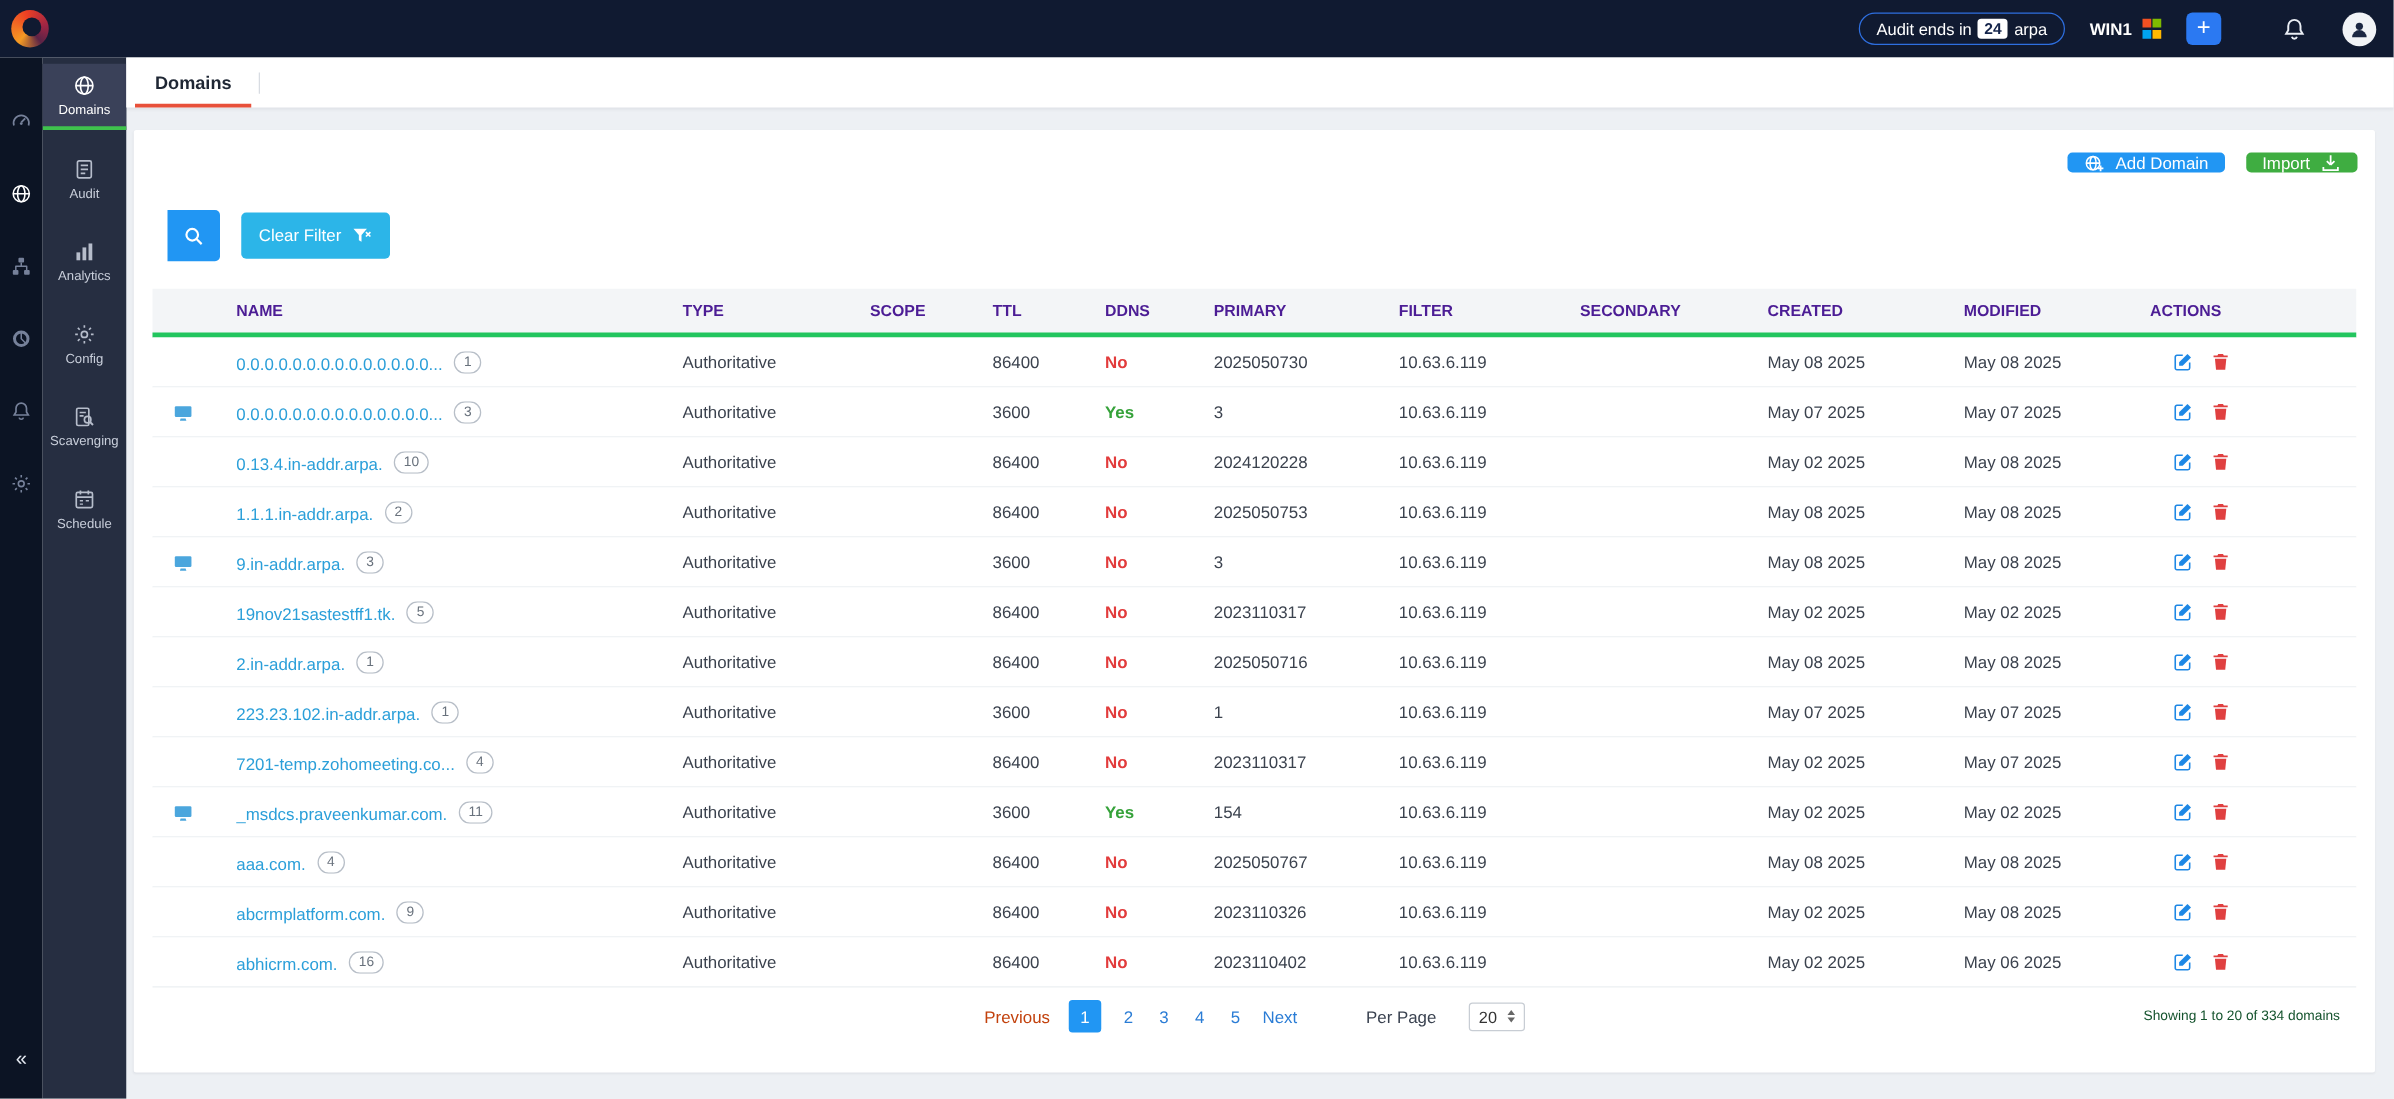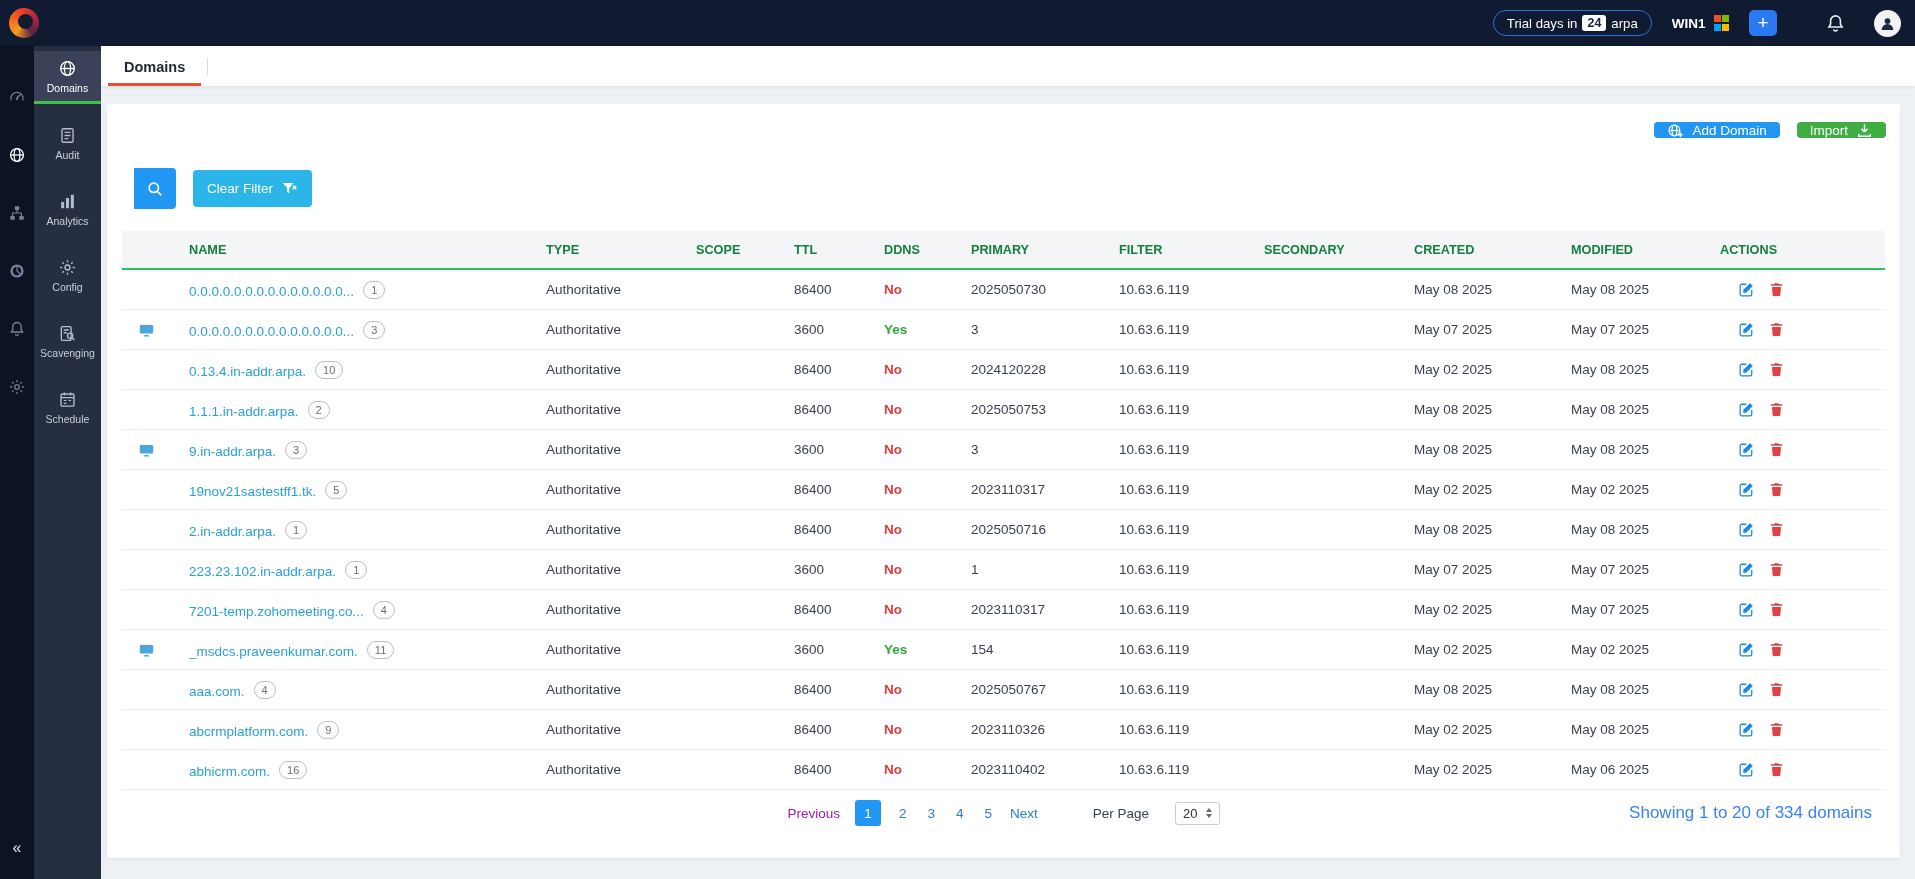--- a/index.html
+++ b/index.html
@@ -64,64 +64,64 @@
   .filter-input{flex:1;border:none;outline:none;background:transparent;margin-left:15px;font-size:13px;color:#333;font-family:inherit;height:100%;padding-right:10px}
   .filter-input::placeholder{color:#9aa2ac}
   .search-btn{width:42px;height:41px;border:none;background:#2196f3;color:#fff;border-radius:0 4px 4px 0;display:flex;align-items:center;justify-content:center;cursor:pointer}
   .search-btn svg{width:18px;height:18px}
   .clear-filter{margin-left:17px;height:37px;border:none;border-radius:4px;background:#2cb5e8;color:#fff;font-size:13.5px;padding:0 14px;display:flex;align-items:center;gap:8px;cursor:pointer;font-family:inherit}
   .clear-filter svg{width:17px;height:17px}
 
   
   .table{margin:22px 15px 0}
   .thead,.tr{display:grid;grid-template-columns:424px 150px 98px 90px 87px 148px 145px 150px 157px 149px 1fr;align-items:center}
-  .thead{height:39px;background:#f3f5f7;color:#15803d;font-weight:bold;font-size:12.7px;border-bottom:2px solid #22c55e}
+  .thead{height:39px;background:#f3f5f7;color:#4c1d95;font-weight:bold;font-size:12.7px;border-bottom:4px solid #22c55e}
   .th{white-space:nowrap;overflow:hidden}
   .th.first{padding-left:67px}
   .tr{height:40px;border-bottom:1px solid #eceff2;font-size:13.5px;color:#3b424e;background:#fff}
   .td{white-space:nowrap;overflow:hidden;padding-right:6px}
   .name-cell{display:flex;align-items:flex-end;padding-left:15px;padding-right:6px}
   .ad-slot{width:52px;flex:none;display:flex;align-items:center;color:#4ba6dd}
   .ad-slot svg{width:19px;height:17px}
   .domain-link{color:#2b9fd9;cursor:pointer;text-decoration:none;white-space:nowrap;overflow:hidden;text-overflow:ellipsis}
   .count-badge{margin-left:9px;border:1px solid #b8bfc8;border-radius:9px;padding:0 7px;font-size:11px;line-height:16px;color:#68717c;background:#fff;flex:none}
   .ddns-no{color:#e23b3b;font-weight:bold}
   .ddns-yes{color:#36a23a;font-weight:bold}
   .actions-cell{display:flex;align-items:center;gap:13px;padding-left:18px}
   .act{cursor:pointer;display:flex}
   .act svg{width:17px;height:17px}
   .act.edit{color:#1e88e5}
   .act.del{color:#e04040}
 
   
   .pager{height:42px;display:flex;align-items:center;justify-content:center;position:relative;margin-top:2px}
   .pager-center{display:flex;align-items:center;gap:15px;font-size:13.5px}
-  .pg-prev{color:#a21caf;cursor:pointer}
+  .pg-prev{color:#c2410c;cursor:pointer}
   .pg-next{color:#2a7cd5;cursor:pointer}
   #pages{display:flex;align-items:center;gap:15px}
   .pgnum{color:#2a7cd5;cursor:pointer;padding:0 3px}
   .pgnum.active{background:#2196f3;color:#fff;width:26px;height:26px;display:flex;align-items:center;justify-content:center;border-radius:3px;padding:0}
   .perpage{display:flex;align-items:center;gap:26px;margin-left:40px;color:#3a4250}
   .pp-select{display:flex;align-items:center;gap:8px;border:1px solid #c8cdd4;border-radius:3px;padding:3px 7px;background:#fff;font-size:13px;color:#333;cursor:pointer}
   .updown{display:flex;flex-direction:column;gap:2px}
   .updown i{width:0;height:0;border-left:3.5px solid transparent;border-right:3.5px solid transparent;display:block}
   .updown .up{border-bottom:4px solid #666}
   .updown .down{border-top:4px solid #666}
-  .pager-summary{position:absolute;right:28px;top:50%;transform:translateY(-50%);font-size:17px;color:#3b82f6}
+  .pager-summary{position:absolute;right:28px;top:50%;transform:translateY(-50%);font-size:11px;color:#14532d}
 </style>
 </head>
 <body>
 
 <div class="app">
 
   <header class="topbar">
     <div class="logo"></div>
     <div class="topbar-right">
       <div class="trial-pill">
-        <span>Trial days in</span>
+        <span>Audit ends in</span>
         <span class="trial-badge">24</span>
         <span>arpa</span>
       </div>
       <div class="server">
         <span>WIN1</span>
         <span class="winlogo">
             <span class="w1"></span>
             <span class="w2"></span>
             <span class="w3"></span>
             <span class="w4"></span>

